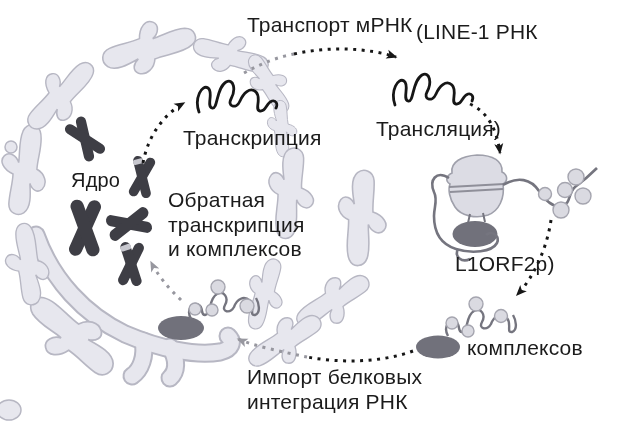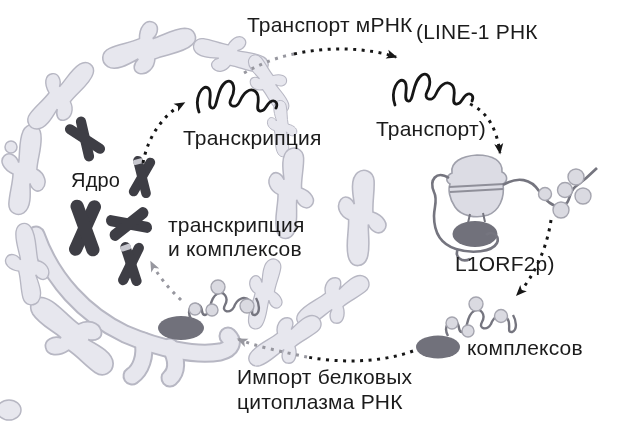--- a/index.html
+++ b/index.html
@@ -133,20 +133,20 @@
     <path d="M551,220 C547,248 534,277 517,295" stroke="#161616" marker-end="url(#ahb)"></path>
     <path d="M413,351 C380,363 340,363 307,357" stroke="#161616"></path>
     <path d="M307,357 C283,352 254,346 238,339" stroke="#97979f" marker-end="url(#ahg)"></path>
     <path d="M181,300 C168,288 157,274 151,262" stroke="#97979f" marker-end="url(#ahg)"></path>
   </g>
 </svg>
 
 <div class="lbl" style="left:247px;top:13px">Транспорт мРНК</div>
 <div class="lbl" style="left:416px;top:20px">(LINE-1 РНК</div>
 <div class="lbl" style="left:183px;top:126px">Транскрипция</div>
-<div class="lbl" style="left:376px;top:117px">Транспорт)</div>
+<div class="lbl" style="left:376px;top:117px">Трансляция)</div>
 <div class="lbl small" style="left:71px;top:168px">Ядро</div>
-<div class="lbl block3" style="left:168px;top:188px"><br><span>транскрипция</span><br><span>и комплексов</span></div>
+<div class="lbl block3" style="left:168px;top:188px"><span>Обратная</span><br><span>транскрипция</span><br><span>и комплексов</span></div>
 <div class="lbl" style="left:455px;top:252px">L1ORF2p)</div>
 <div class="lbl" style="left:467px;top:336px">комплексов</div>
-<div class="lbl block2" style="left:237px;top:364px"><span>Импорт белковых</span><br><span>цитоплазма РНК</span></div>
+<div class="lbl block2" style="left:247px;top:364px"><span>Импорт белковых</span><br><span>интеграция РНК</span></div>
 
 </div>
 
 </body></html>

